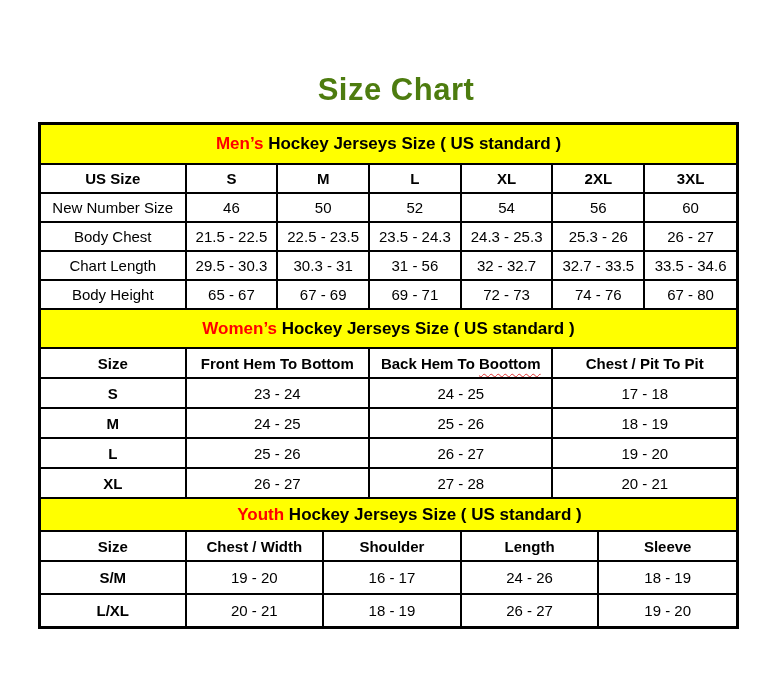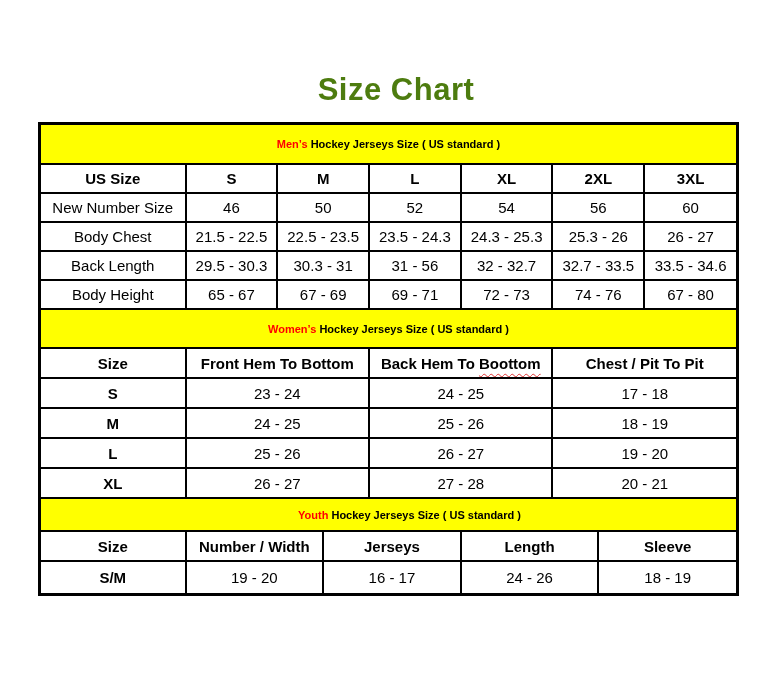--- a/index.html
+++ b/index.html
@@ -20,21 +20,21 @@
   table.tbl{
     width:100%;border-collapse:collapse;table-layout:fixed;
     border-style:hidden; 
   }
   table.tbl td{
     border:2px solid #000;text-align:center;vertical-align:middle;
     font-size:15px;padding:1px 2px;overflow:hidden;white-space:nowrap;
   }
   .sep{height:0;border-top:2px solid #000;}
   tr.band td{
-    background:#FFFF00;font-weight:bold;font-size:11px;height:36px;
+    background:#FFFF00;font-weight:bold;font-size:17px;height:36px;
   }
   tr.band .red{color:#FF0000;}
   tr.head td{font-weight:bold;height:25px;}
   tr.data td{height:25px;}
   tr.data td.lbl{font-weight:normal;}
   tr.data td.lbl-bold{font-weight:bold;}
   .womens tr.band td{height:35px;margin-left:24px;}
   .womens tr.head td,.womens tr.data td{height:26px;}
   .youth tr.band td{height:29px;padding-left:44px;}
   .youth tr.head td{height:26px;}
@@ -96,21 +96,21 @@
       <tr class="data">
         <td class="lbl">Body Chest</td>
         <td>21.5 - 22.5</td>
         <td>22.5 - 23.5</td>
         <td>23.5 - 24.3</td>
         <td>24.3 - 25.3</td>
         <td>25.3 - 26</td>
         <td>26 - 27</td>
       </tr>
       <tr class="data">
-        <td class="lbl">Back Length</td>
+        <td class="lbl">Chart Length</td>
         <td>29.5 - 30.3</td>
         <td>30.3 - 31</td>
         <td>31 - 56</td>
         <td>32 - 32.7</td>
         <td>32.7 - 33.5</td>
         <td>33.5 - 34.6</td>
       </tr>
       <tr class="data">
         <td class="lbl">Body Height</td>
         <td>65 - 67</td>
@@ -178,29 +178,36 @@
           <col class="c-val">
           <col class="c-val">
           <col class="c-val">
       </colgroup>
       <tbody>
           <tr class="band">
         <td colspan="5"><span class="red">Youth</span><span> Hockey Jerseys Size ( US standard )</span></td>
       </tr>
       <tr class="head">
         <td>Size</td>
-        <td>Number / Width</td>
-        <td>Jerseys</td>
+        <td>Chest / Width</td>
+        <td>Shoulder</td>
         <td>Length</td>
         <td>Sleeve</td>
       </tr>
       <tr class="data">
         <td class="lbl-bold">S/M</td>
         <td>19 - 20</td>
         <td>16 - 17</td>
         <td>24 - 26</td>
         <td>18 - 19</td>
       </tr>
+      <tr class="data">
+        <td class="lbl-bold">L/XL</td>
+        <td>20 - 21</td>
+        <td>18 - 19</td>
+        <td>26 - 27</td>
+        <td>19 - 20</td>
+      </tr>
     </tbody>
       </table>
 
   </div>
 </div>
 
 </body></html>

